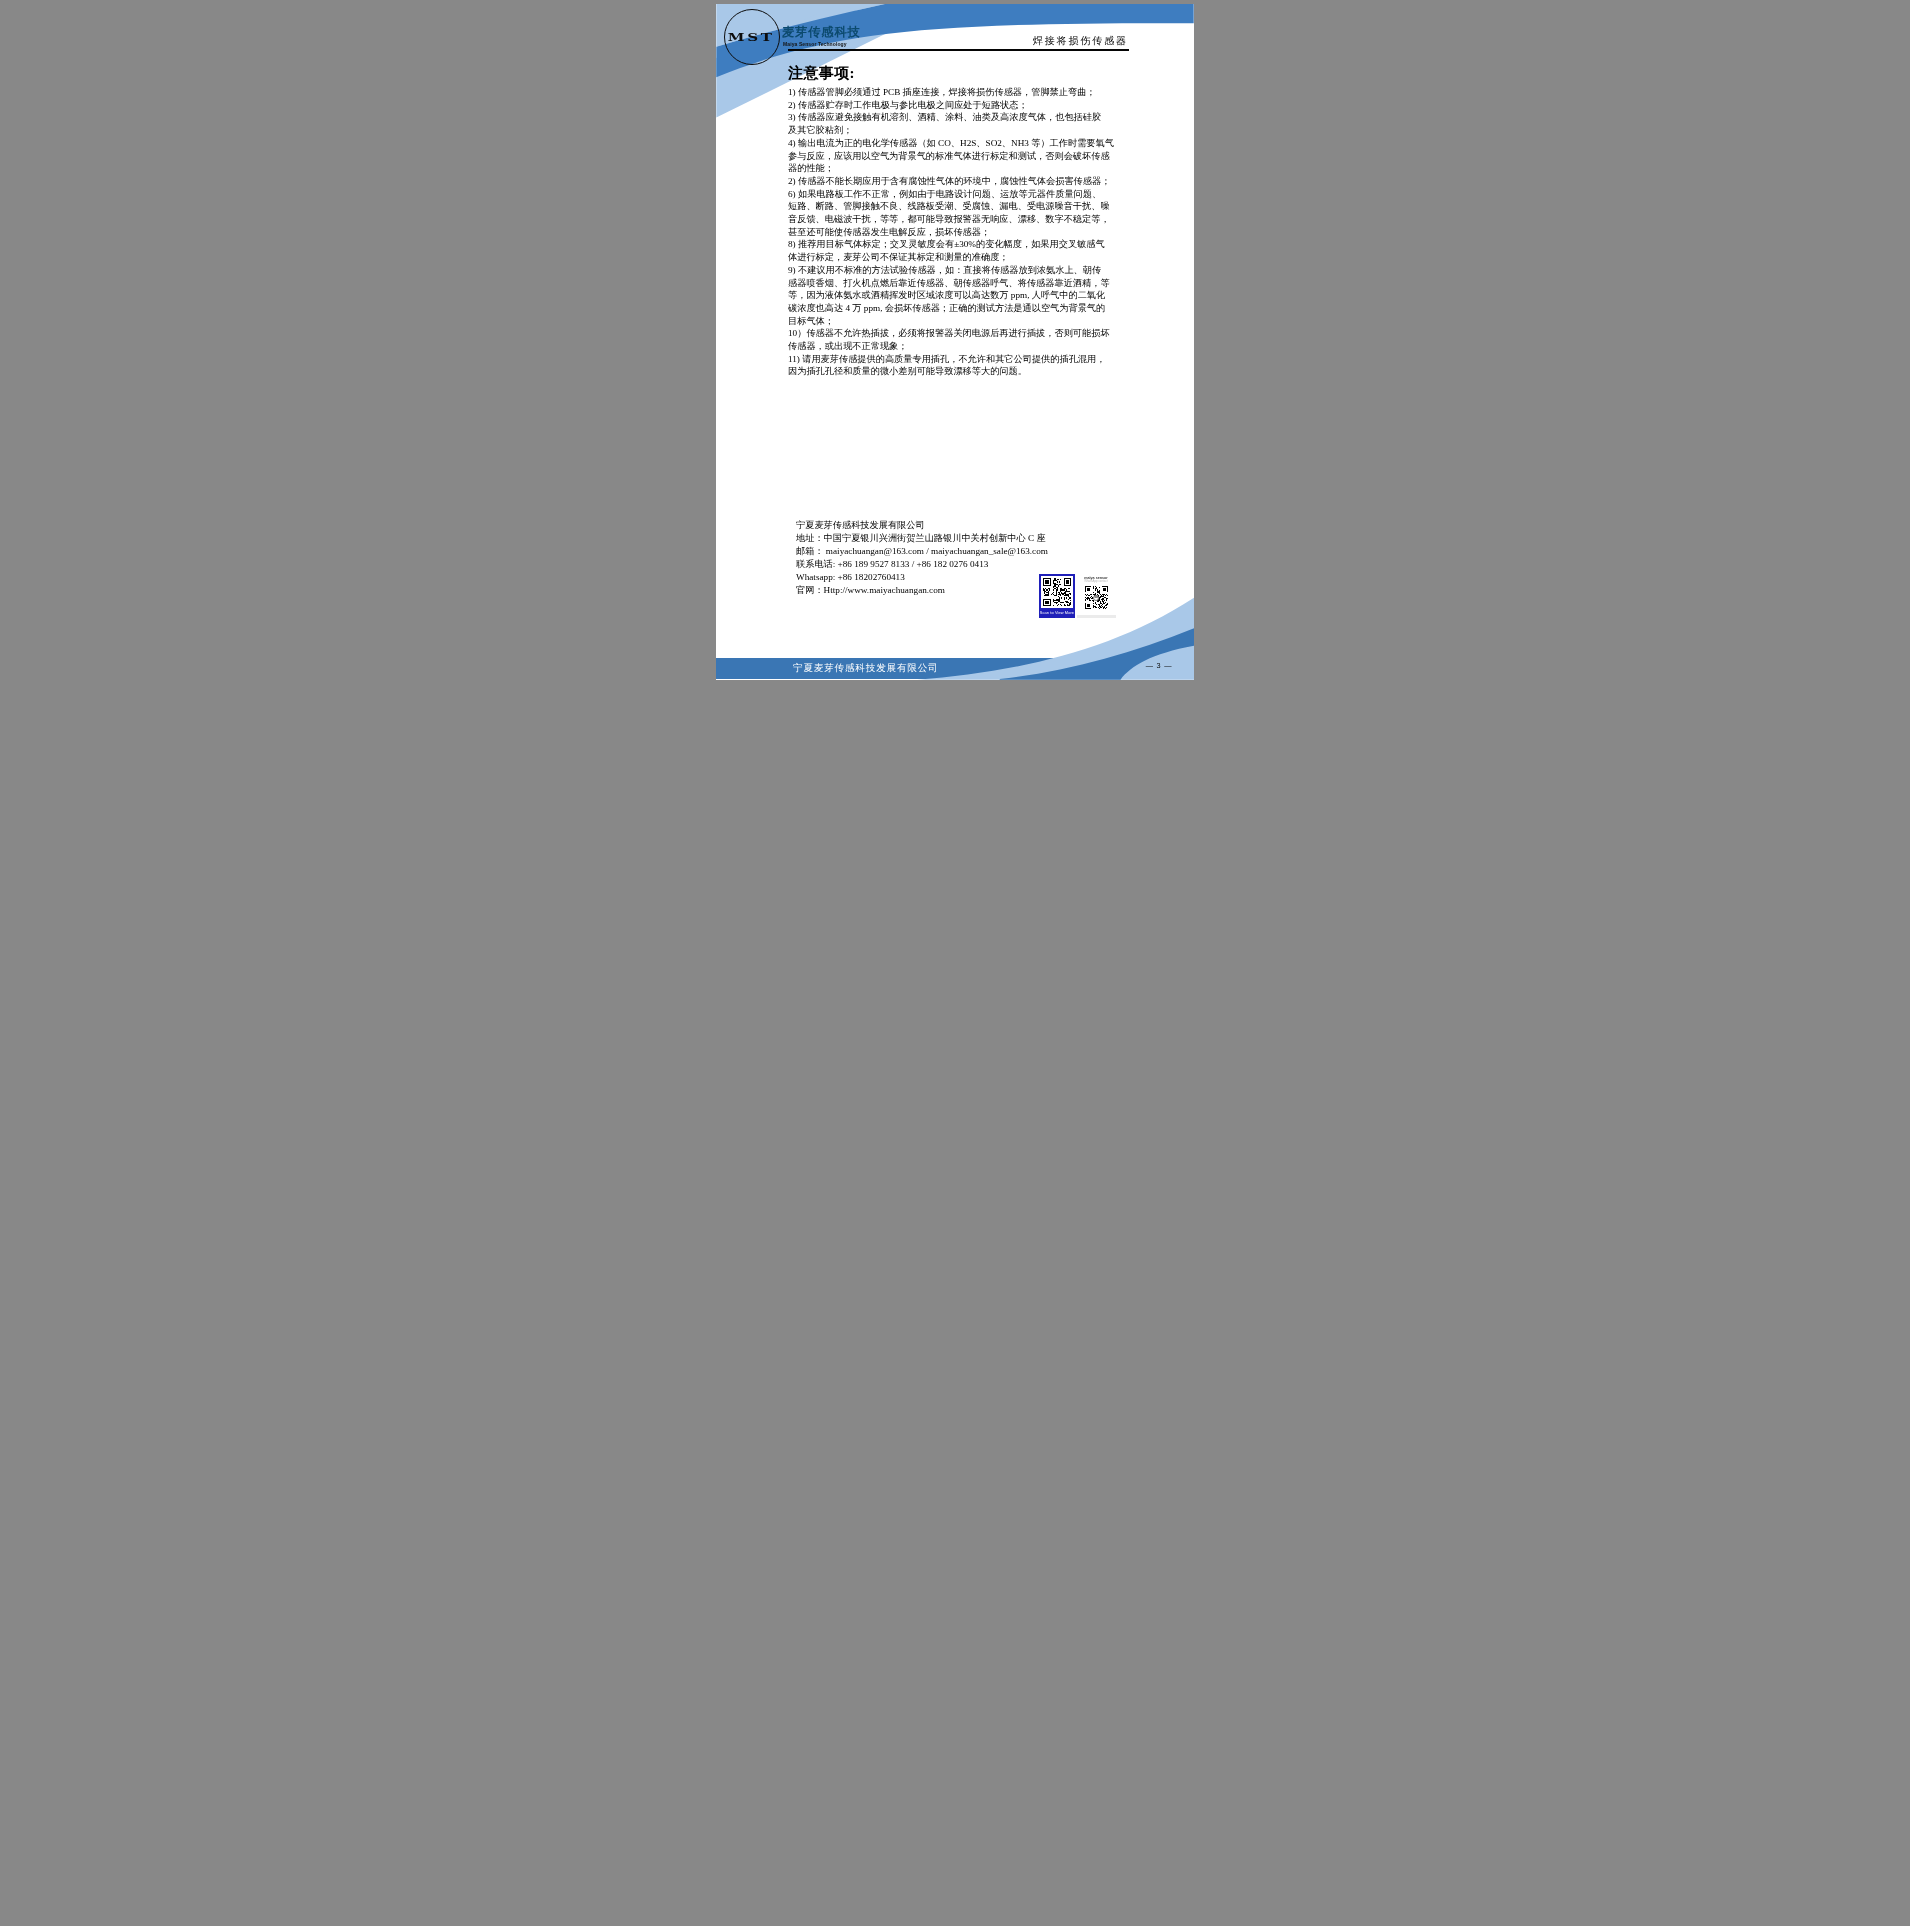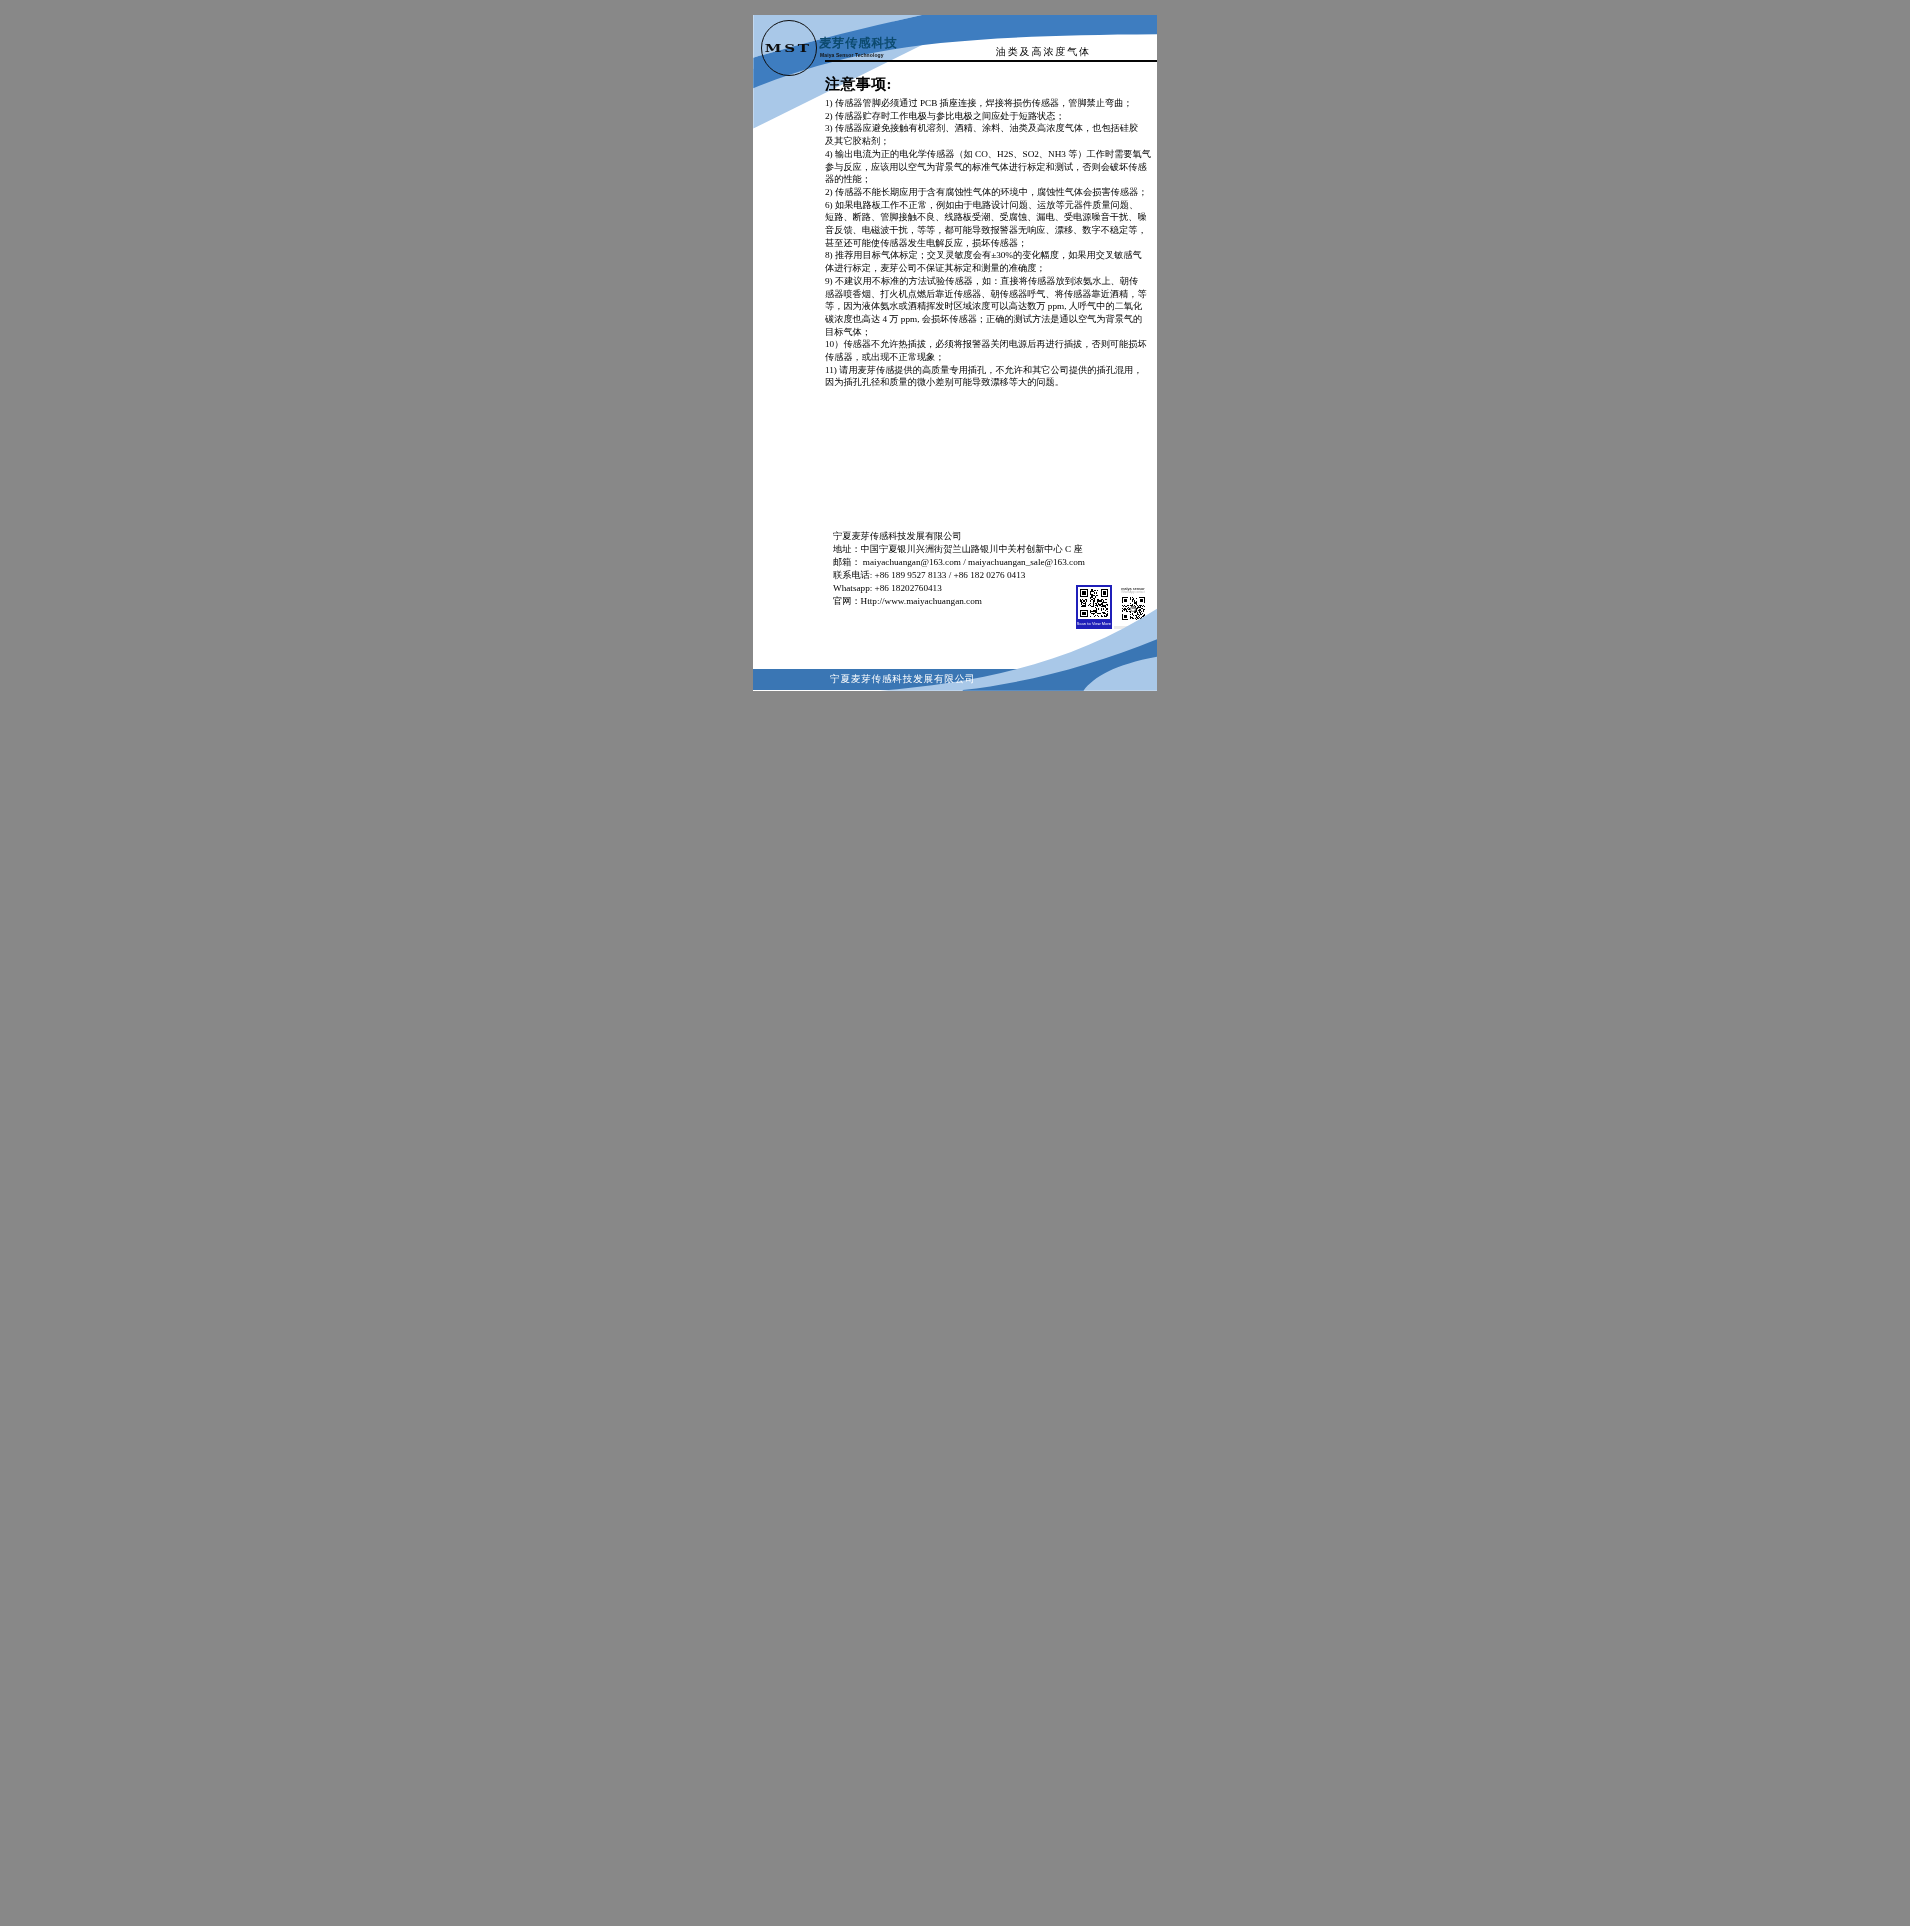--- a/index.html
+++ b/index.html
@@ -1,17 +1,17 @@
 <!DOCTYPE html>
 <html style="font-size:6.2px"><head>
 <meta charset="utf-8">
 <style>
   html,body{margin:0;padding:0;background:#888;}
   .page{
-    position:relative;width:404px;height:676px;margin:15px auto;
+    position:relative;width:478px;height:676px;margin:4px auto;
     background:#ffffff;overflow:hidden;
     font-family:"Liberation Serif","DejaVu Serif",serif;color:#000;
   }
   svg{display:block}
   .decor-top,.decor-bottom{position:absolute;pointer-events:none;}
   .decor-top{left:0;top:0;z-index:0;}
   .decor-bottom{right:0;bottom:0;z-index:2;}
   
   .logo-ellipse{
     position:absolute;left:7.7px;top:4.6px;width:54px;height:54px;
@@ -108,21 +108,21 @@
 
     <path fill="#3e7dc0" d="M438,0 L1240,0 L1240,50 C550,48 300,70 0,190 L0,111 Q200,52 438,0 Z"></path>
   </svg>
 
   <div class="logo-ellipse">
     <span class="logo-text">MST</span>
   </div>
   <div class="brand-cn">麦芽传感科技</div>
   <div class="brand-en">Maiya Sensor Technology</div>
 
-  <div class="series-title">油类及高浓度气体</div>
+  <div class="series-title">焊接将损伤传感器</div>
   <div class="header-rule"></div>
 
   <div class="notice-title">注意事项:</div>
 
   <div class="notice-body">
     <div>
         <p class="notice-par">1) 传感器管脚必须通过 PCB 插座连接，焊接将损伤传感器，管脚禁止弯曲；</p>
         <p class="notice-par">2) 传感器贮存时工作电极与参比电极之间应处于短路状态；</p>
         <p class="notice-par">3) 传感器应避免接触有机溶剂、酒精、涂料、油类及高浓度气体，也包括硅胶
 及其它胶粘剂；</p>

